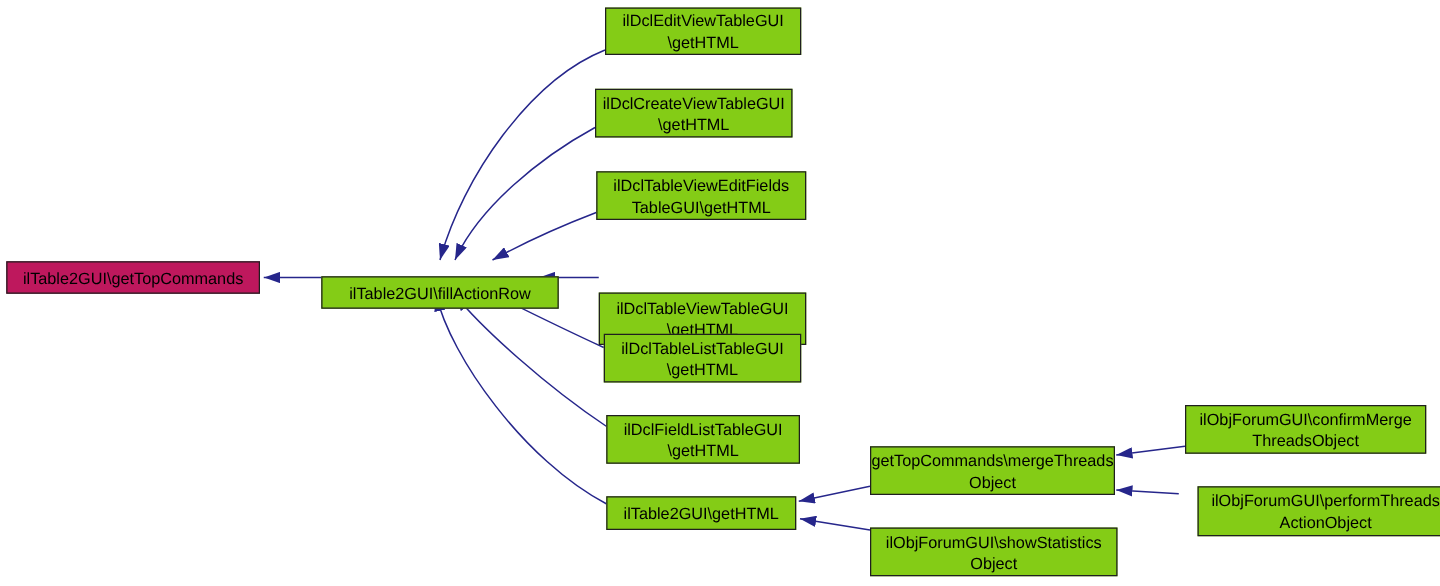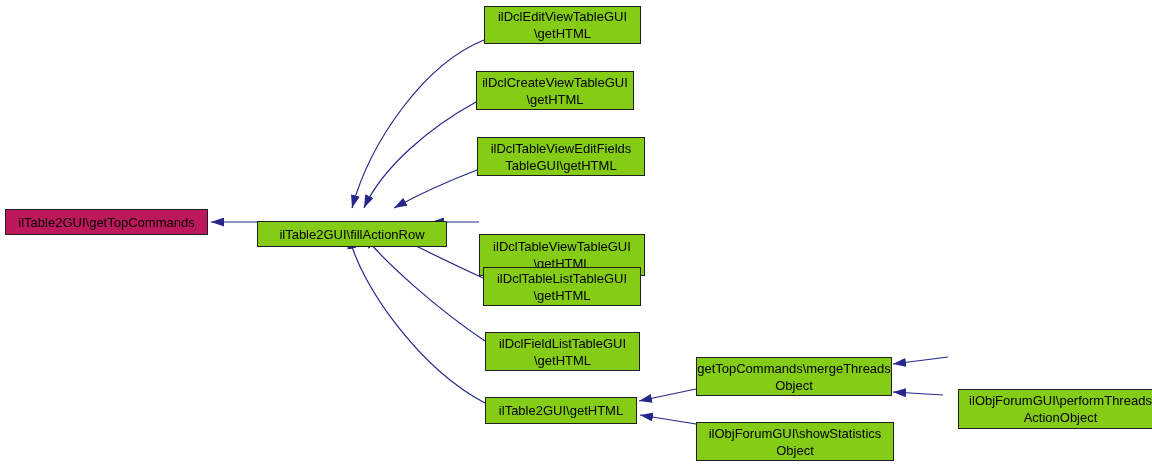--- a/index.html
+++ b/index.html
@@ -75,17 +75,19 @@
 \getHTML</div>
 
   <div class="node" style="left:485px;top:397px;width:152px;height:27px;">ilTable2GUI\getHTML</div>
 
   <div class="node" style="left:696px;top:357px;width:196px;height:39px;">getTopCommands\mergeThreads
 Object</div>
 
   <div class="node" style="left:696px;top:422px;width:198px;height:39px;">ilObjForumGUI\showStatistics
 Object</div>
 
+  <div class="node" style="left:948px;top:324px;width:193px;height:39px;">ilObjForumGUI\confirmMerge
+ThreadsObject</div>
 
   <div class="node" style="left:958px;top:389px;width:205px;height:40px;">ilObjForumGUI\performThreads
 ActionObject</div>
 
 </div>
 
 </body></html>

